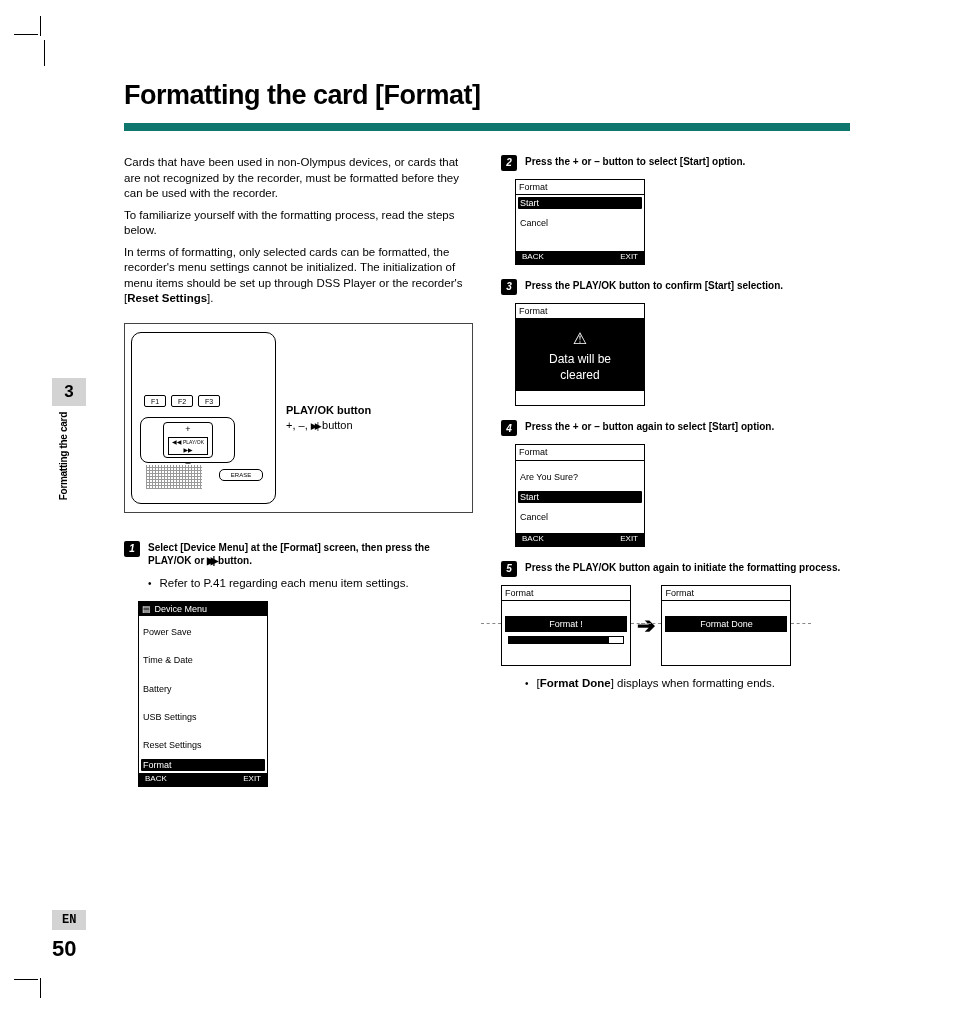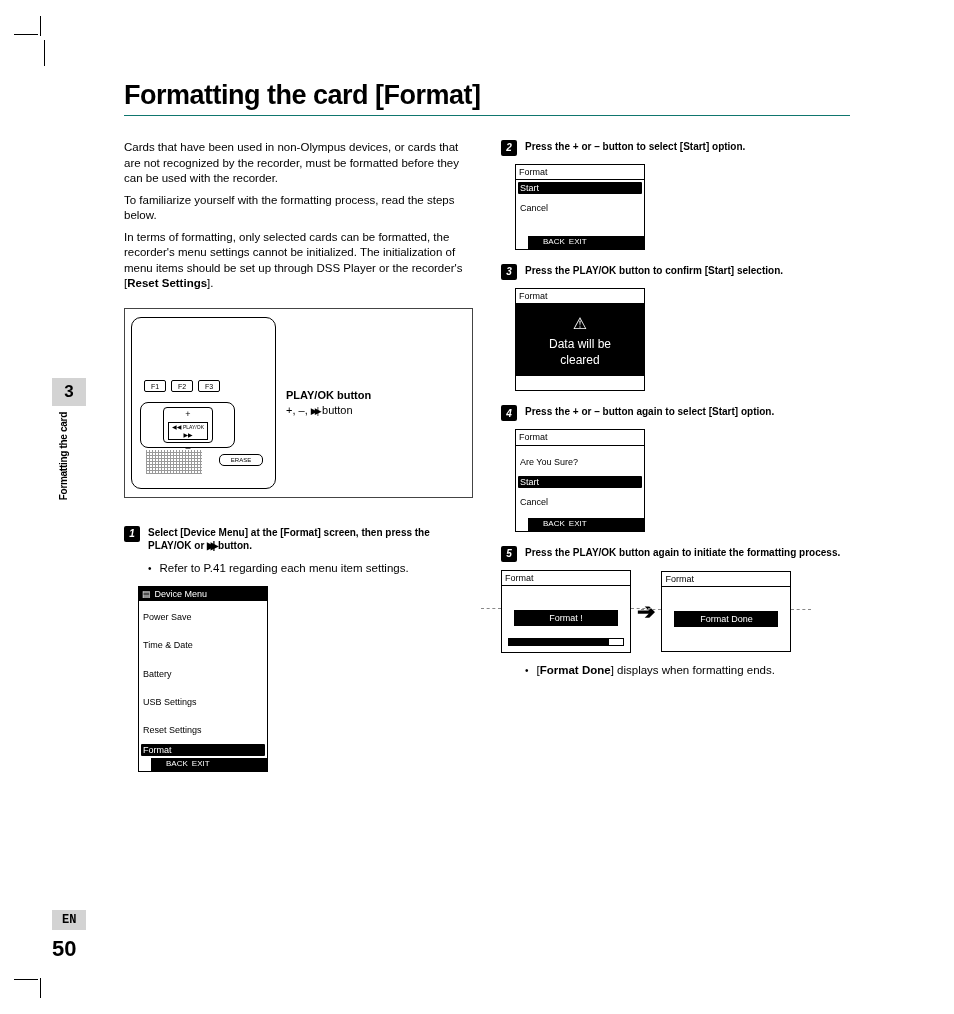--- a/index.html
+++ b/index.html
@@ -24,22 +24,22 @@
     position: absolute;
     top: 40px; left: 44px; right: 44px; bottom: 40px;
     padding: 40px 60px 20px 80px;
   }
   .title {
     font-family: "Arial Black", Arial, sans-serif;
     font-weight: 900;
     font-size: 27px;
     font-stretch: condensed;
     letter-spacing: -0.5px;
-    border-bottom: 1px solid #0f766e;
-    padding-bottom: 4px;
+    border-bottom: 8px solid #0f766e;
+    padding-bottom: 12px;
     margin-bottom: 24px;
   }
   .cols {
     display: flex;
     gap: 28px;
   }
   .col { flex: 1; font-size: 11.5px; line-height: 1.35; }
 
   .intro p { margin-bottom: 6px; }
   .bold { font-weight: 700; }
@@ -86,29 +86,29 @@
 
   .lcd {
     width: 130px;
     border: 1px solid #000;
     font-size: 9px;
     font-family: Arial, sans-serif;
     margin: 6px 0 14px 14px;
     background:#fff;
   }
   .lcd-bar { background:#000; color:#fff; padding:1px 3px; display:flex; gap:4px; align-items:center; }
-  .lcd-bar.bottom { padding: 1px 15px; font-size:8px;margin-left:12px;}
+  .lcd-bar.bottom { justify-content: space-between; padding: 1px 6px; font-size:8px;}
   .lcd-title { border-bottom:1px solid #000; padding:1px 3px; }
   .lcd-body { min-height: 56px; padding:2px 0; }
   .lcd-row { padding: 8px 4px; }
   .lcd-row.sel { background:#000; color:#fff; border-radius:1px; margin:0 2px; padding:0 2px;}
   .lcd-warn { background:#000; color:#fff; text-align:center; padding: 12px 4px 8px; min-height:62px;}
   .lcd-warn .tri { font-size:16px; line-height:1;}
   .lcd-warn .msg { font-size:12px; margin-top:4px;}
-  .lcd-msg-black { background:#000; color:#fff; text-align:center; padding:2px 0; margin:12px; font-size:9px;}
+  .lcd-msg-black { background:#000; color:#fff; text-align:center; padding:2px 0; margin:3px; font-size:9px;}
   .progress { background:#000; border:1px solid #000; height:8px; margin:4px 6px; position:relative;}
   .progress::after{content:""; position:absolute; right:0; width:12%; height:100%; background:#fff;}
 
   .dual { display:flex; align-items:center; gap:6px; margin: 6px 0 10px 0;}
   .dual .lcd { margin: 0;}
   .arrow-r { font-size: 22px; font-weight:700; }
   .dashwrap { position:relative; }
   .dashwrap::before, .dashwrap::after {
     content:""; position:absolute; top:38px; width:20px; border-top:1.5px dashed #888;
   }

